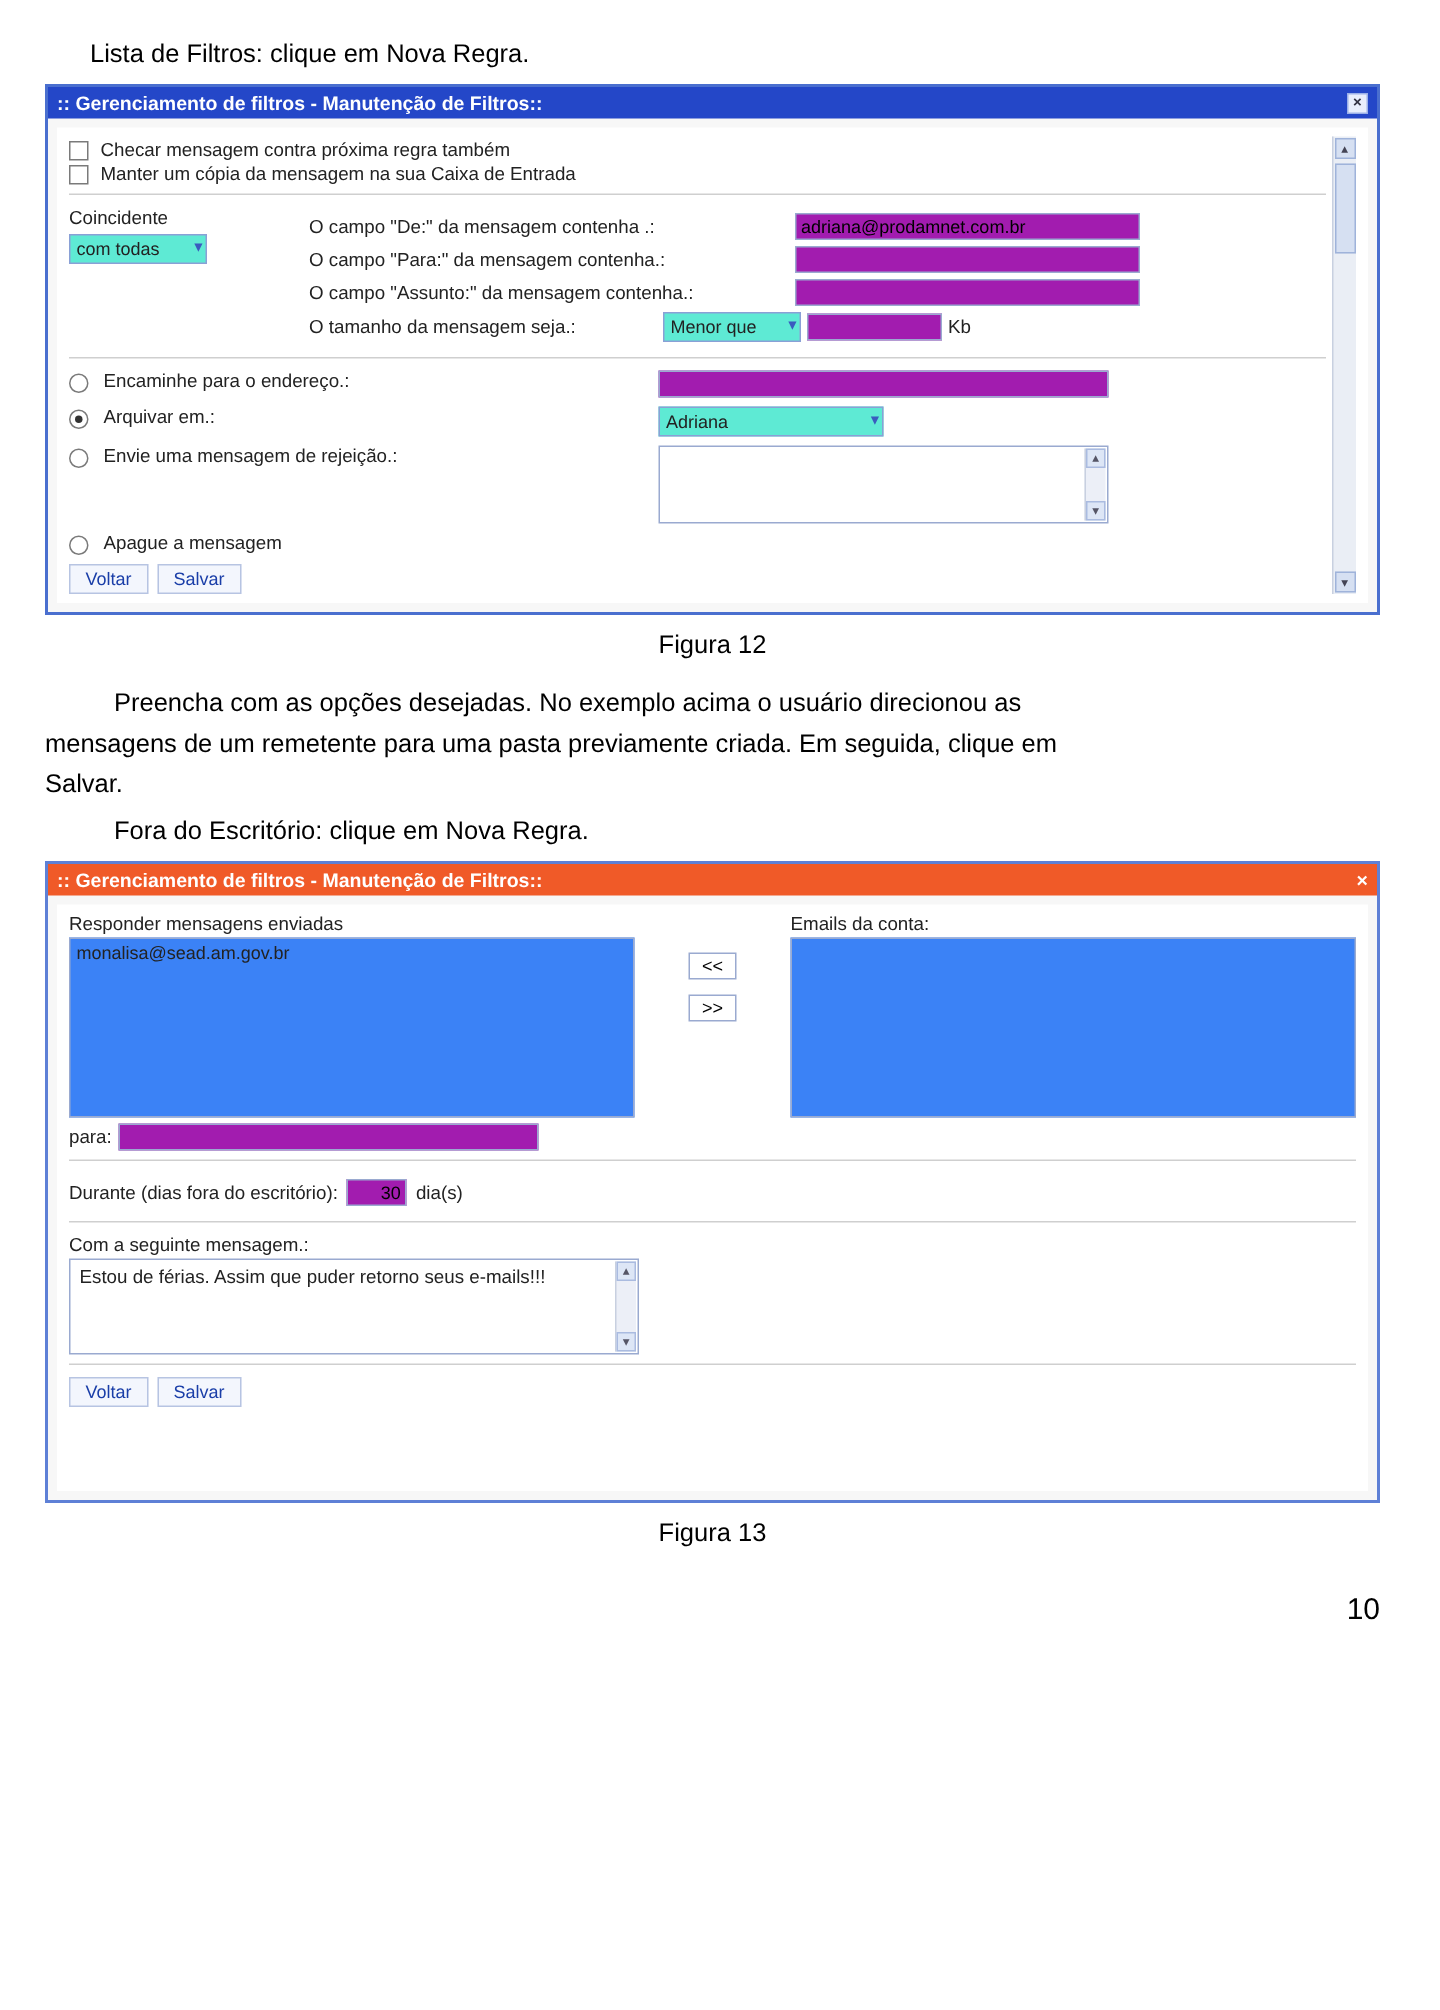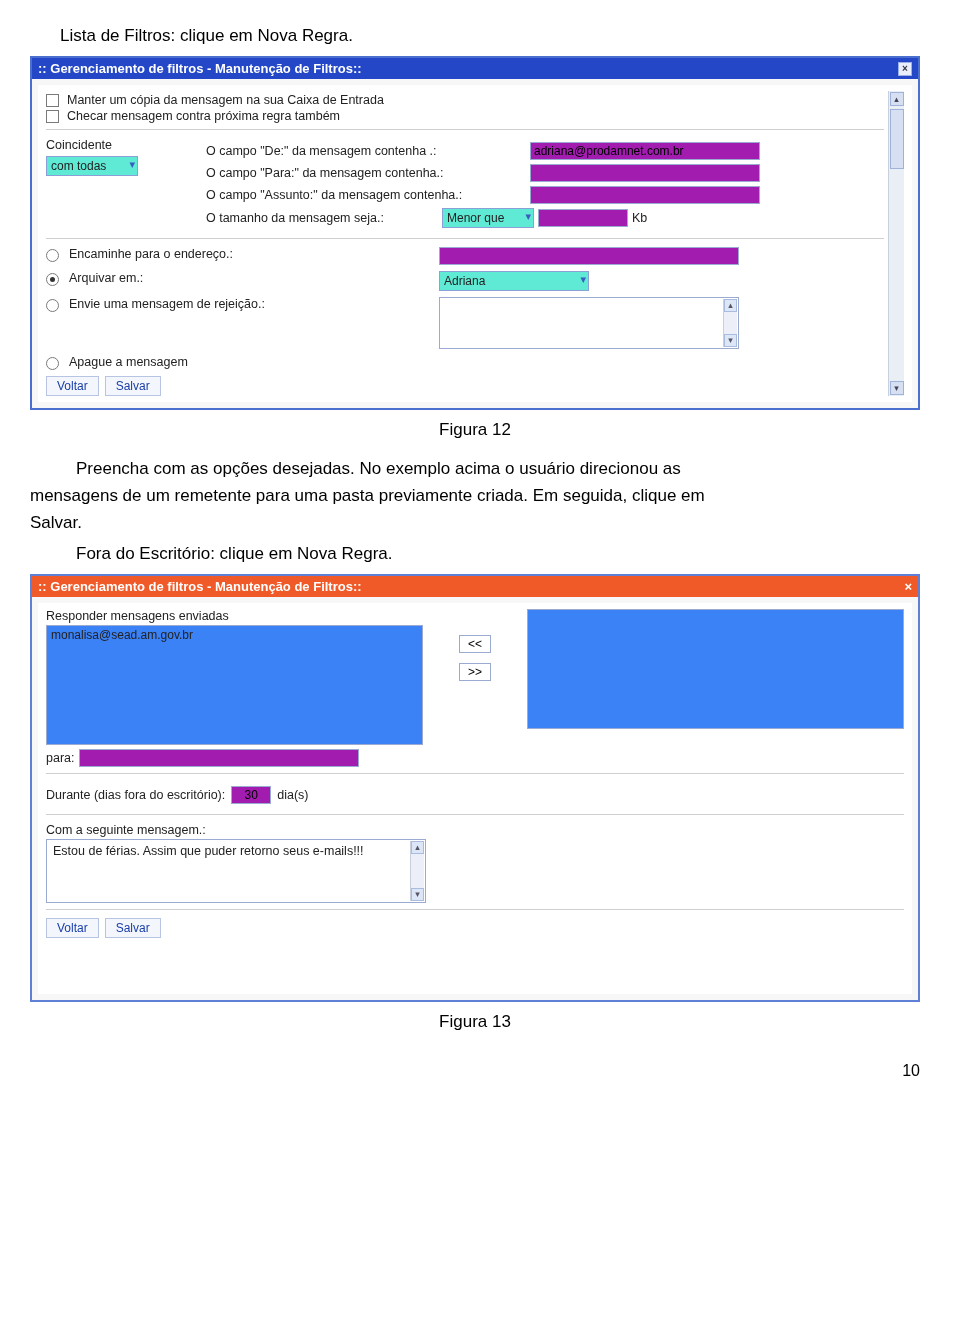--- a/index.html
+++ b/index.html
@@ -9,21 +9,21 @@
     width: 960px;
     margin: 0 auto;
     padding: 20px 40px 40px 30px;
     color: #000;
     font-size: 14px;
   }
   .doc-line { margin: 6px 0 10px 30px; font-size: 17px; }
   .doc-para { font-size: 17px; text-align: justify; margin: 8px 0; line-height: 1.35; }
   .doc-para .indent { display:inline-block; width: 46px; }
   .caption { text-align: center; font-size: 17px; margin: 10px 0 18px 0; }
-  .pagenum { text-align: right; font-size: 16px; margin-top: 30px; }
+  .pagenum { text-align: right; font-size: 20px; margin-top: 30px; }
 
   .window {
     border: 2px solid #4a6fcf;
     background: #f7f7f7;
     margin: 8px 0 6px 0;
   }
   .titlebar {
     background: #2447c8;
     color: #fff;
     font-weight: bold;
@@ -144,25 +144,25 @@
 <div class="window win1">
   <div class="titlebar">
     <span>:: Gerenciamento de filtros - Manutenção de Filtros::</span>
     <span class="closebox">×</span>
   </div>
   <div class="inner">
     <div class="scrollarea">
       <div class="content">
         <div class="chkline">
           <span class="chkbox"></span>
-          <span>Manter um cópia da mensagem na sua Caixa de Entrada</span>
+          <span>Checar mensagem contra próxima regra também</span>
         </div>
         <div class="chkline">
           <span class="chkbox"></span>
-          <span>Checar mensagem contra próxima regra também</span>
+          <span>Manter um cópia da mensagem na sua Caixa de Entrada</span>
         </div>
 
         <div class="sep"></div>
 
         <div class="matchrow">
           <div class="matchleft">
             <div class="mlabel">Coincidente</div>
             <span class="sel" style="width:92px">
               <span>com todas</span>
             </span>
@@ -257,29 +257,30 @@
         <div class="pararow">
           <span>para:</span>
           <input class="txt" style="width: 280px;">
         </div>
       </div>
       <div class="movebtns">
         <button class="movebtn">&lt;&lt;</button>
         <button class="movebtn">&gt;&gt;</button>
       </div>
       <div>
+        <div class="w2label">Emails da conta:</div>
         <div class="listbox"></div>
       </div>
     </div>
 
     <div class="sep"></div>
 
     <div class="daysrow">
       <span>Durante (dias fora do escritório):</span>
-      <input class="txt" style="width: 40px; text-align: center;" value="30">
+      <input class="txt" style="width: 40px; text-align: right;" value="30">
       <span>dia(s)</span>
     </div>
 
     <div class="sep"></div>
 
     <div class="w2label">Com a seguinte mensagem.:</div>
     <div class="msgarea">
       <span>Estou de férias. Assim que puder retorno seus e-mails!!!</span>
       <div class="mini-scroll">
           <span>▴</span>

